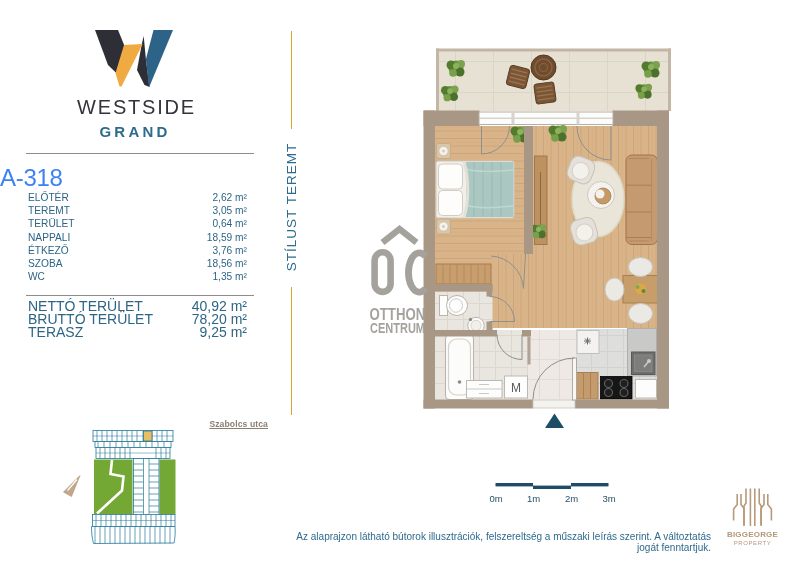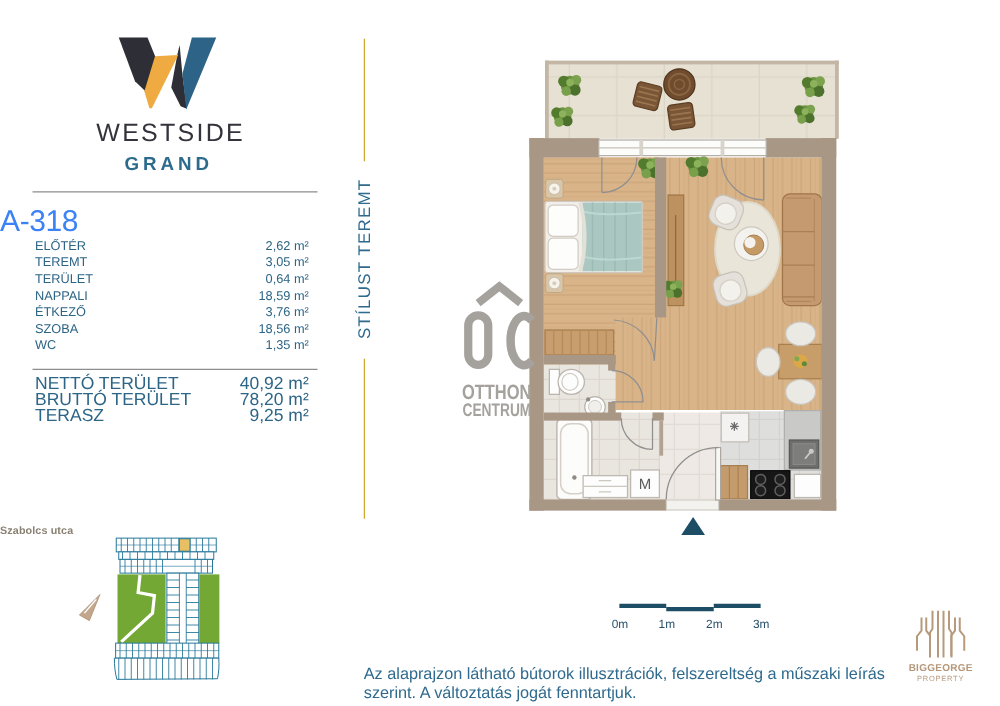--- a/index.html
+++ b/index.html
@@ -77,21 +77,21 @@
         <span style="float:right">78,20 m²</span>
       </div>
       <div style="clear:both"></div>
  <div>
         <span style="float:left">TERASZ</span>
         <span style="float:right">9,25 m²</span>
       </div>
       <div style="clear:both"></div>
 </div>
 
-<div class="abs" style="left:0;top:418.5px;width:268px;text-align:left;font-size:8.6px;font-weight:bold;color:#8a8173;letter-spacing:0.1px;">Szabolcs utca</div>
+<div class="abs" style="left:0;top:418.5px;width:268px;text-align:right;font-size:8.6px;font-weight:bold;color:#8a8173;letter-spacing:0.1px;text-decoration:underline;">Szabolcs utca</div>
 
 <svg class="abs" style="left:55px;top:428px" width="130" height="122" viewBox="55 428 130 122" id="sitemap">
 
  <g fill="#fff" stroke="#26789a" stroke-width="0.8">
   <rect x="93" y="430.5" width="80" height="11"></rect>
         <path d="M93,436 h80" stroke-width="0.5"></path>
   <rect x="95" y="441.5" width="76" height="6"></rect>
   <rect x="96" y="447.5" width="74" height="11"></rect>
         <path d="M96,453 h74" stroke-width="0.5"></path>
  </g>
@@ -436,21 +436,21 @@
   <path d="M425.5,256.5 A10.8,19.6 0 1 0 425.5,288.5" stroke-width="6.8"></path>
   <path d="M382.5,242.5 L399.5,229 L416.5,242.5" stroke-width="6.4"></path>
  </g>
 
  <g fill="#a5a29d" font-weight="bold">
   <text x="0" y="0" font-size="16.5" transform="translate(369.5,319.5) scale(0.8,1)">OTTHON</text>
   <text x="0" y="0" font-size="14.5" transform="translate(370,332.8) scale(0.76,1)">CENTRUM</text>
  </g>
 </svg>
 
-<div class="abs" style="left:291px;top:531px;width:420px;text-align:left;font-size:13px;color:#2f6a8e;">Az alaprajzon látható bútorok illusztrációk, felszereltség a műszaki leírás szerint. A változtatás jogát fenntartjuk.</div>
+<div class="abs" style="left:291px;top:531px;width:420px;text-align:right;font-size:10px;color:#2f6a8e;">Az alaprajzon látható bútorok illusztrációk, felszereltség a műszaki leírás szerint. A változtatás jogát fenntartjuk.</div>
 
 <svg class="abs" style="left:715px;top:480px" width="75" height="70" viewBox="715 480 75 70" id="bg">
 
  <g fill="none" stroke="#b79a7c" stroke-width="1.6">
   <path d="M737.2,494 v10.5 l-3.6,4.5 v11.5"></path>
   <path d="M741,494 v10.5 l3,4 v16.5"></path>
   <path d="M746,488.5 v14.5 l-2,3 v20"></path>
   <path d="M750.4,488.5 v37.5"></path>
   <path d="M754.8,488.5 v37.5"></path>
   <path d="M759.2,488.5 v14.5 l2,3 v20"></path>

